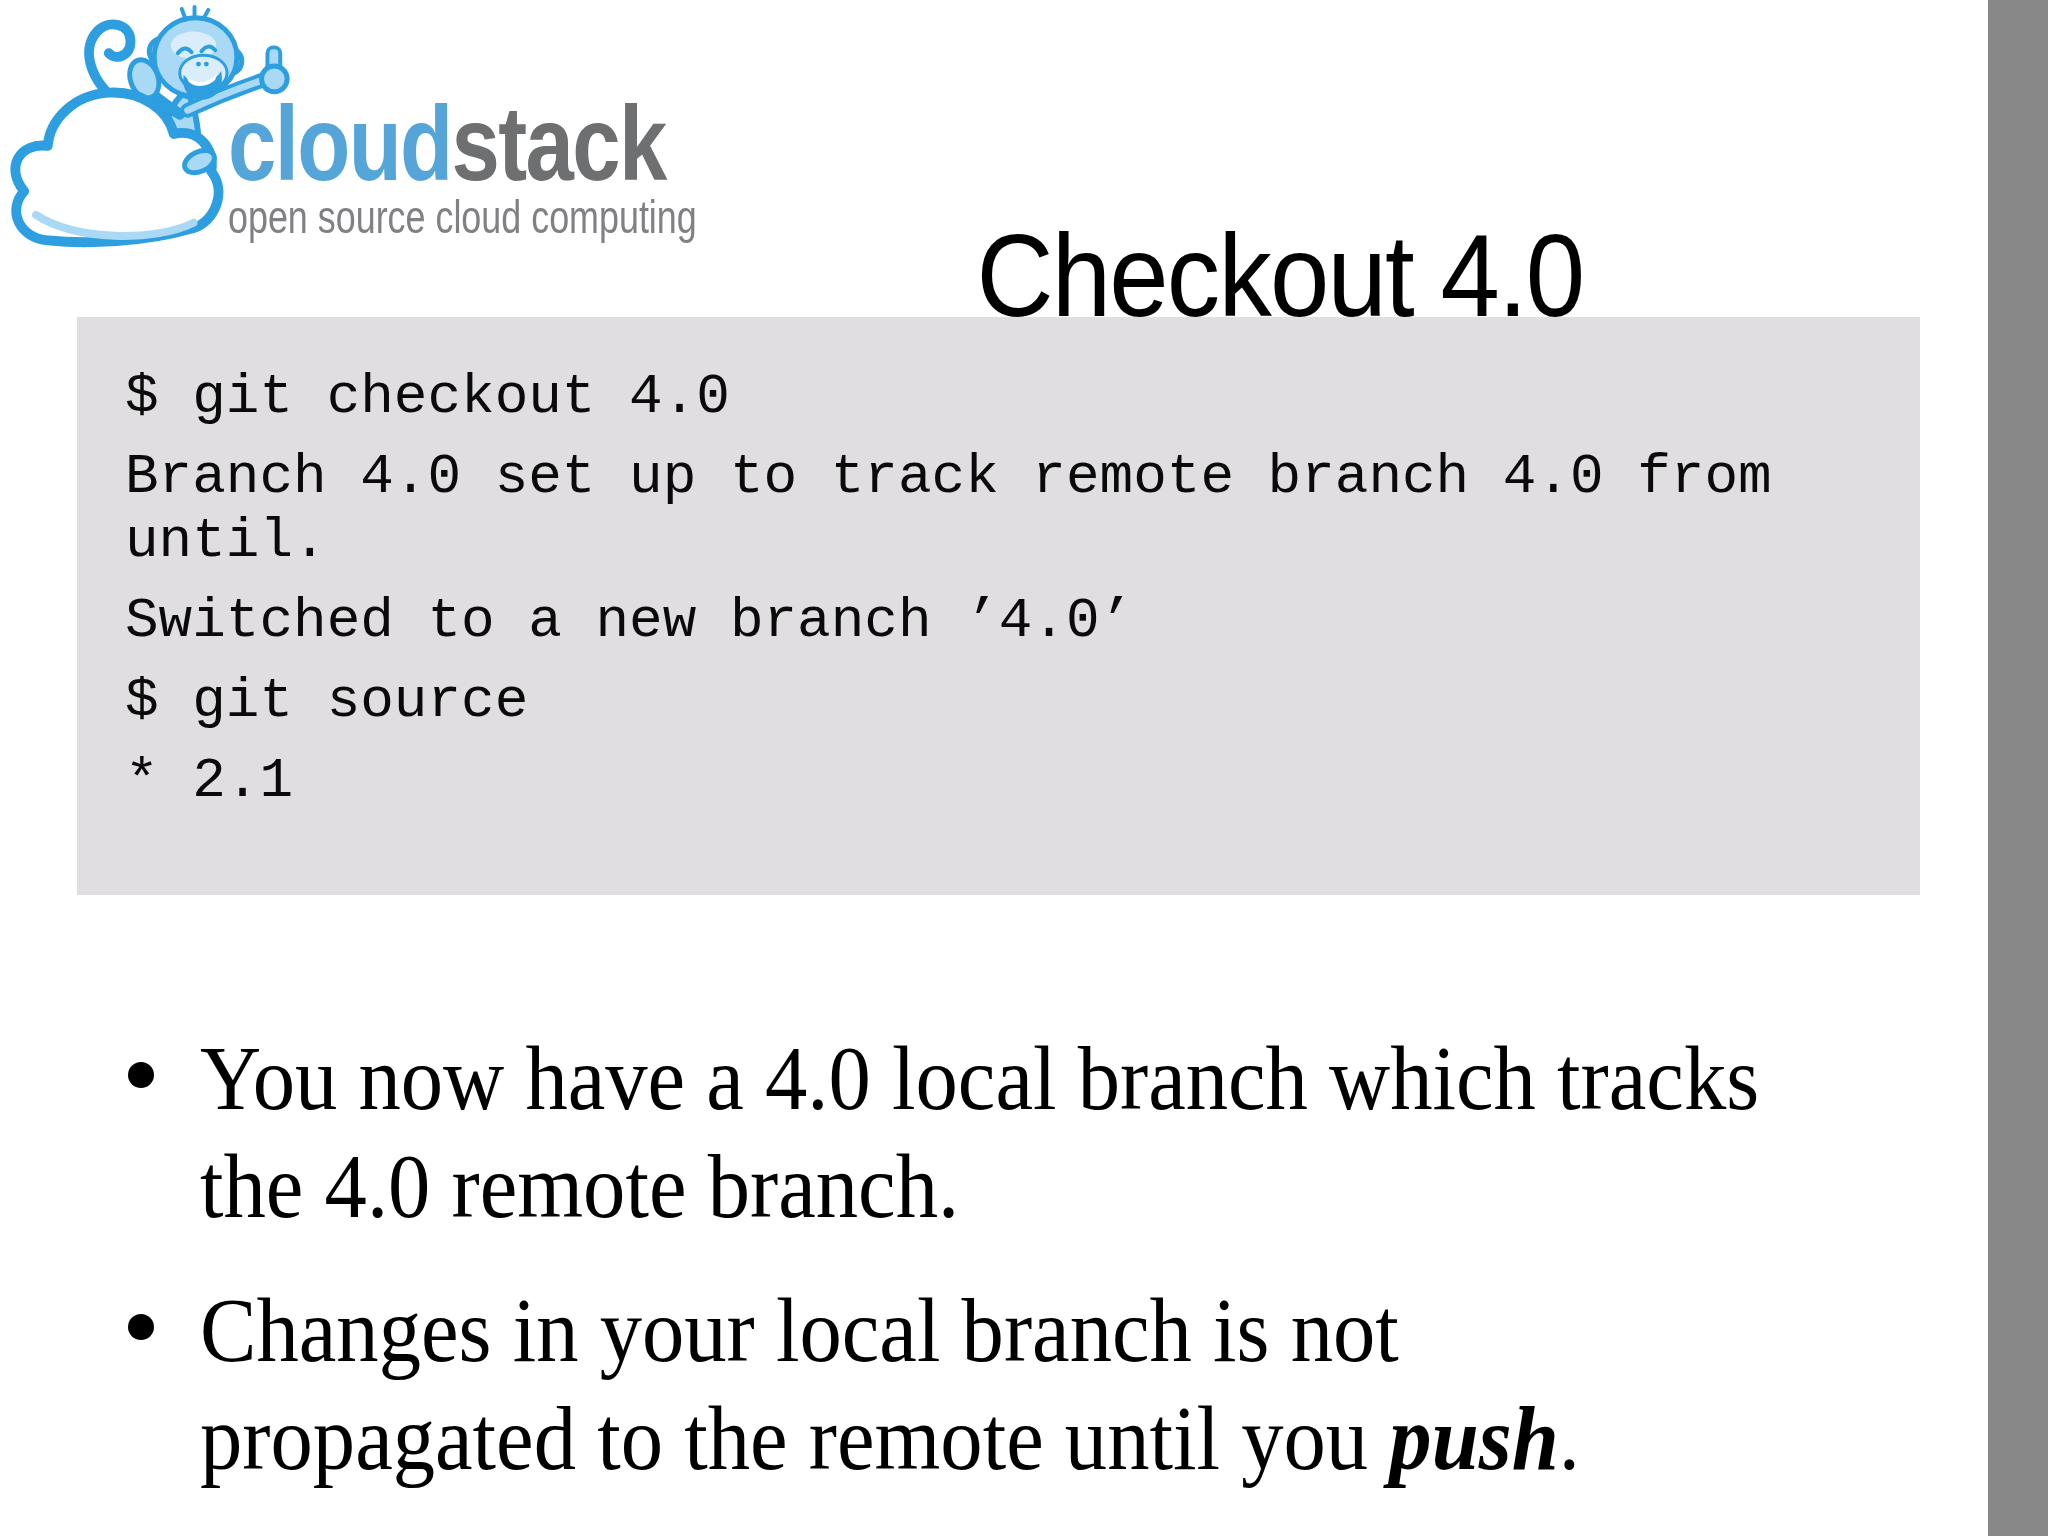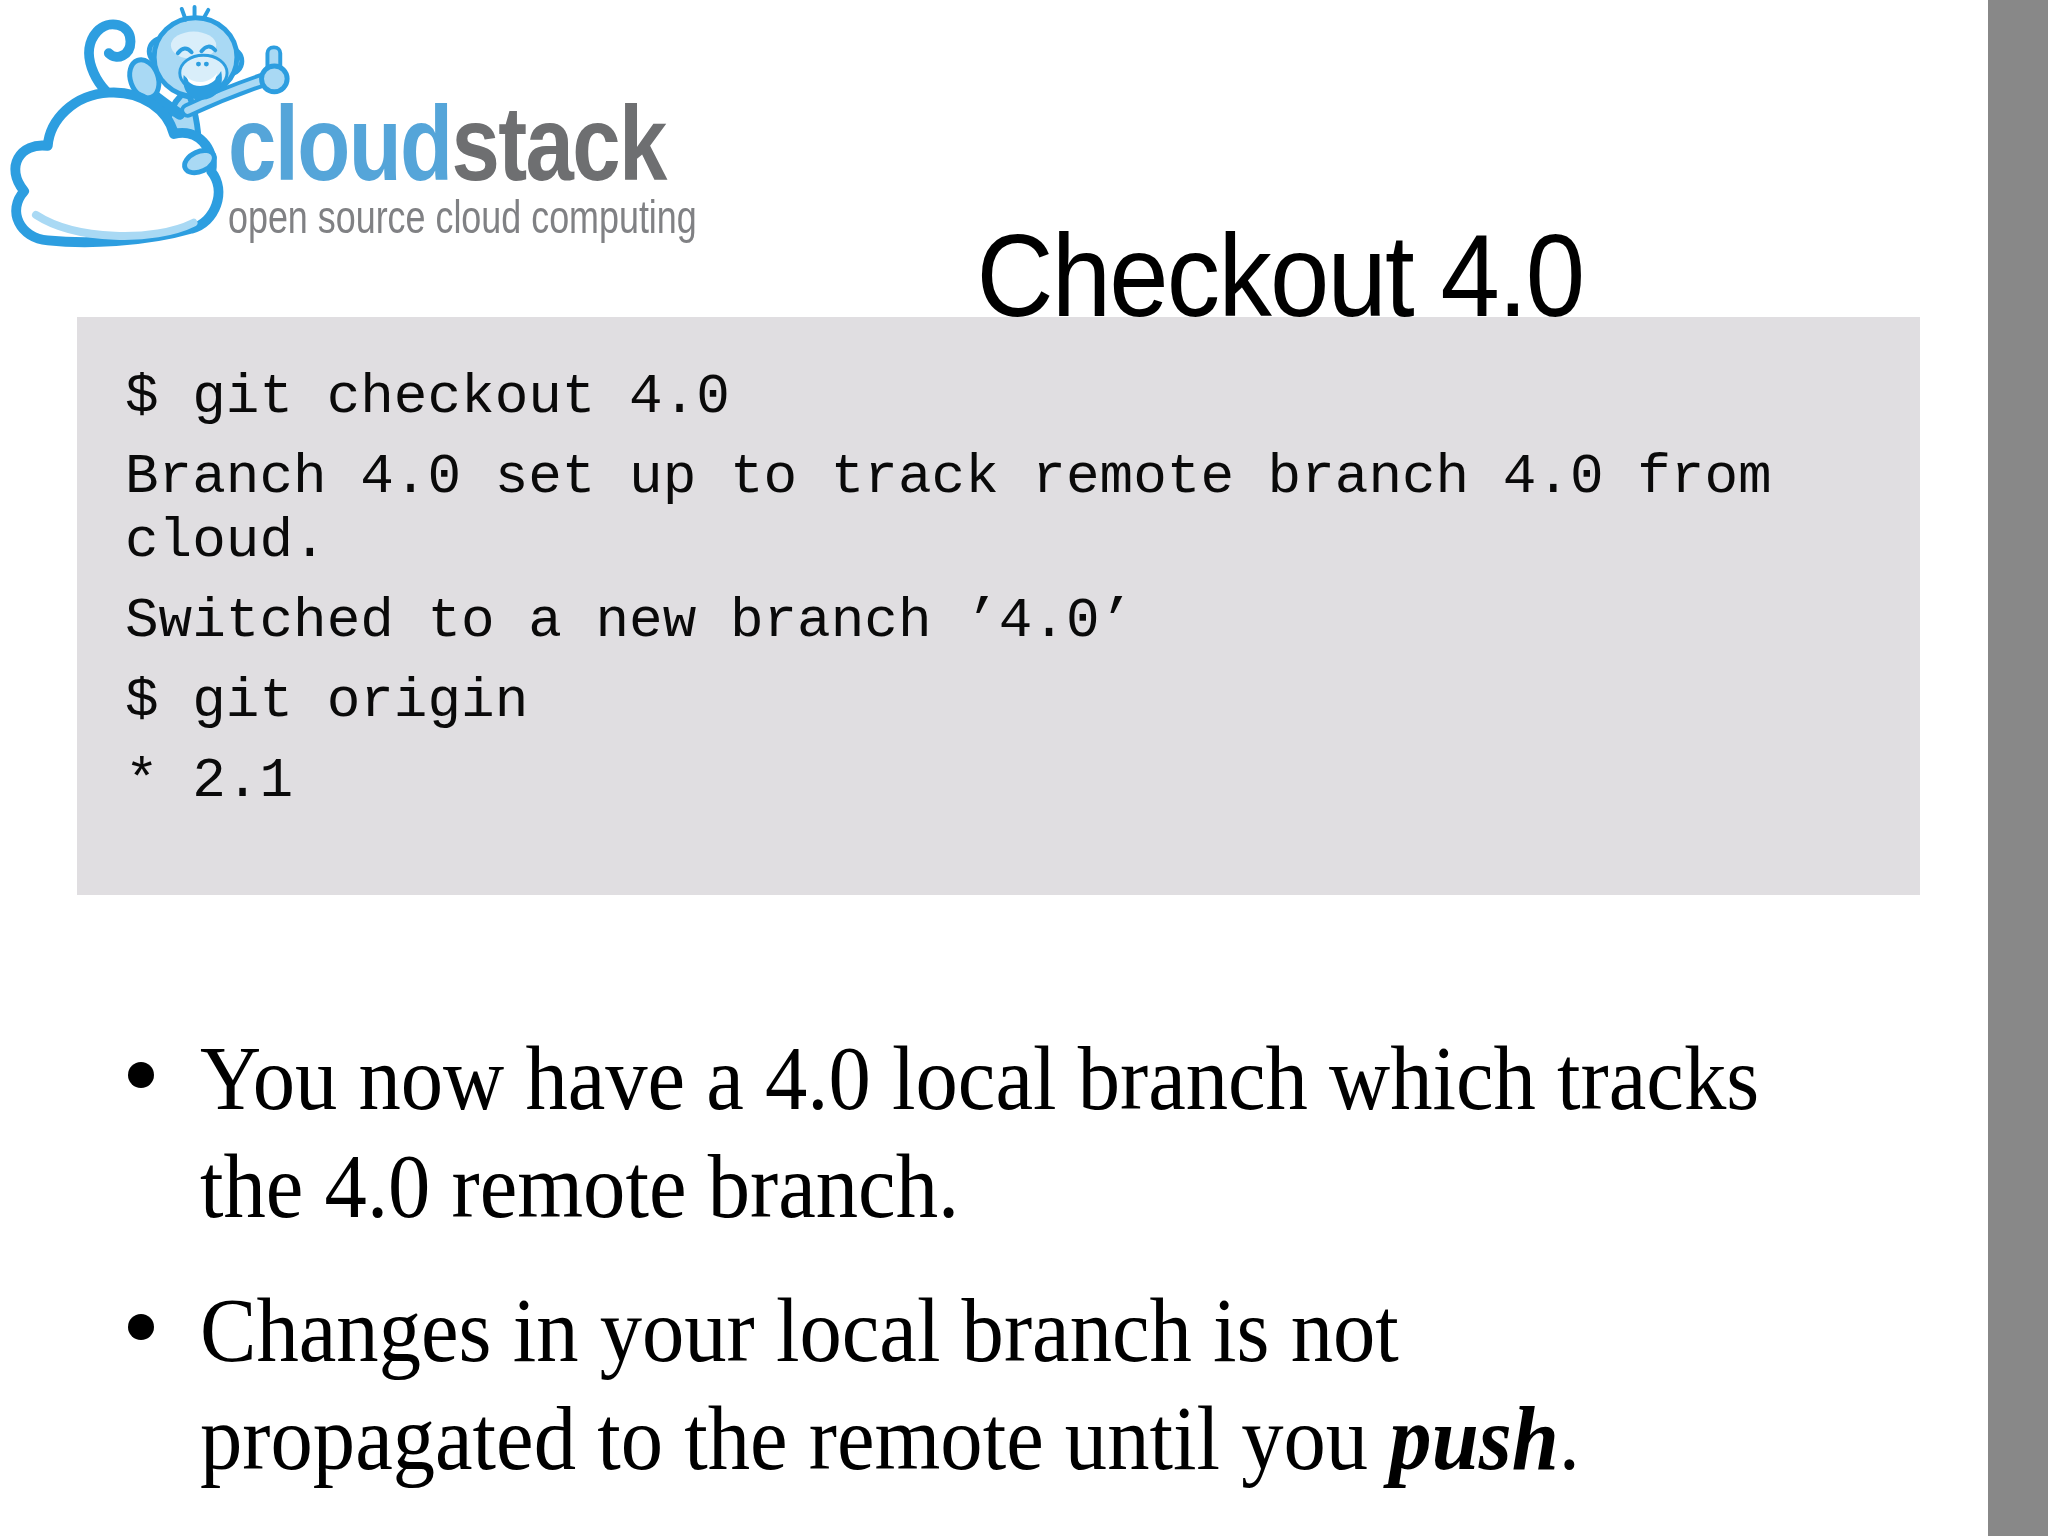--- a/index.html
+++ b/index.html
@@ -112,23 +112,23 @@
     </svg>
     <div class="brand"><span class="b1">cloud</span><span class="b2">stack</span></div>
     <div class="tagline">open source cloud computing</div>
   </div>
 
   <h1 class="title">Checkout 4.0</h1>
 
   <div class="terminal">
     <div class="code-line">$ git checkout 4.0</div>
     <div class="code-line">Branch 4.0 set up to track remote branch 4.0 from</div>
-    <div class="code-line continuation">cloud.</div>
+    <div class="code-line continuation">until.</div>
     <div class="code-line">Switched to a new branch ’4.0’</div>
-    <div class="code-line">$ git origin</div>
+    <div class="code-line">$ git source</div>
     <div class="code-line">* 2.1</div>
   </div>
 
   <div class="bullets">
 
     <div class="bullet-item">
       <span class="bullet-dot"></span>
       <div class="bullet-text">
         <span class="bullet-line">You now have a 4.0 local branch which tracks</span>
         <span class="bullet-line">the 4.0 remote branch.</span>

